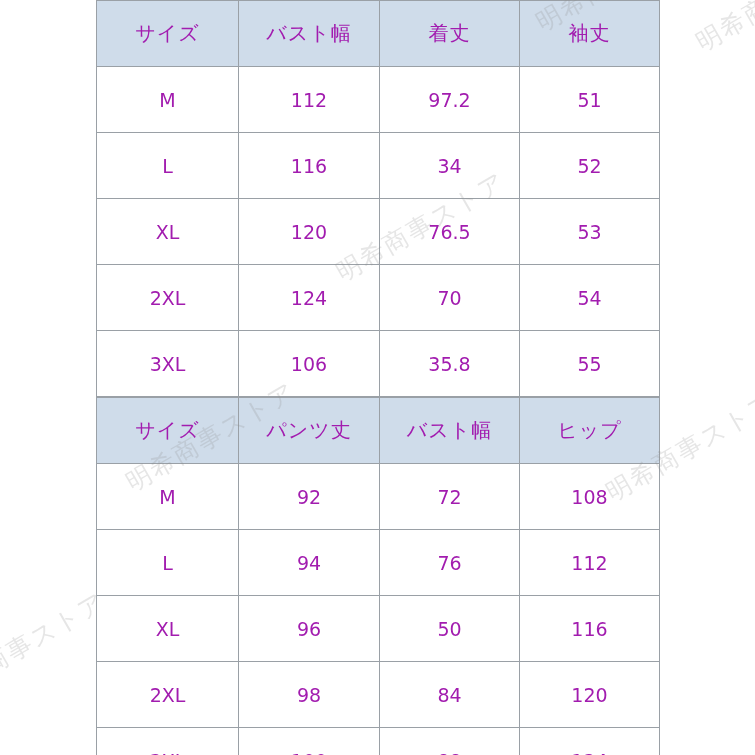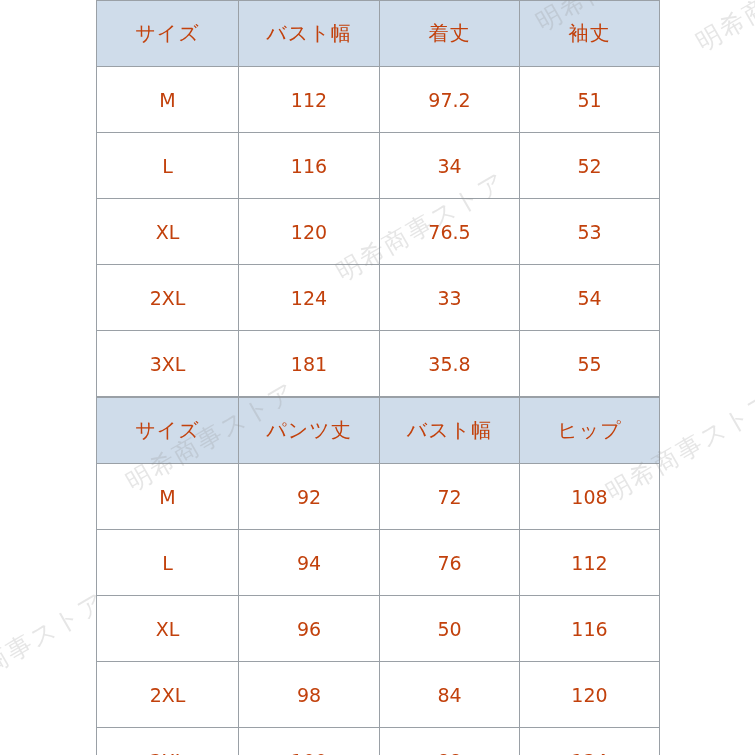--- a/index.html
+++ b/index.html
@@ -53,21 +53,21 @@
     border-collapse: collapse;
     table-layout: fixed;
     width: 563px;
   }
   table.size-table td,
   table.size-table th {
     border: 1px solid #9aa0a6;
     text-align: center;
     vertical-align: middle;
     font-weight: normal;
-    color: #c2410c;
+    color: #a21caf;
     font-size: 19px;
     font-family: "DejaVu Sans", sans-serif;
   }
   table.size-table th {
     background: #cfdcea;
     height: 63px;
     font-size: 20px;
     letter-spacing: 1px;
   }
   table.size-table td {
@@ -116,26 +116,26 @@
         </tr>
         <tr>
           <td>XL</td>
           <td>120</td>
           <td>76.5</td>
           <td>53</td>
         </tr>
         <tr>
           <td>2XL</td>
           <td>124</td>
-          <td>33</td>
+          <td>70</td>
           <td>54</td>
         </tr>
         <tr>
           <td>3XL</td>
-          <td>181</td>
+          <td>106</td>
           <td>35.8</td>
           <td>55</td>
         </tr>
       </tbody>
     </table>
 
     <table class="size-table">
       <colgroup>
           <col class="c1">
           <col class="c2">

